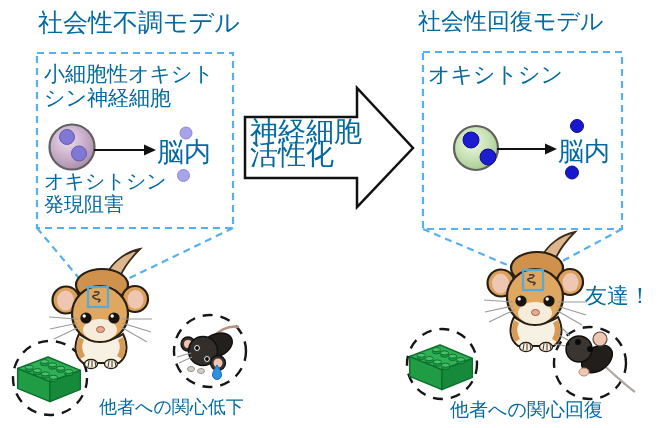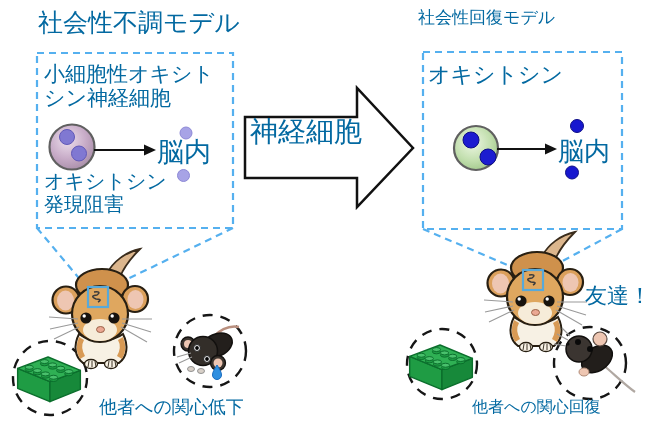--- a/index.html
+++ b/index.html
@@ -1,30 +1,30 @@
 <!DOCTYPE html>
 <html style="--callout_blue: #55b0ef; --ink: #141414; --cell_left_dot: #8078d2; --free_dot_left: #a7a3e6; --cell_right_dot: #1c1cd0; --free_dot_right: #1717cf; --lego_top: #2fb054; --lego_front: #1f9c44; --lego_side: #17893a; --lego_outline: #0b6e2c; --mouse_tan: #dfa75f; --mouse_pink: #eec6b2; --black_mouse: #2e2a26; --tear_blue: #2f8fe0; --head_square_blue: #57a9da;"><head>
 <meta charset="utf-8">
 <style>
   html,body{margin:0;padding:0;background:#fff;}
   #stage{position:relative;width:670px;height:428px;background:#ffffff;overflow:hidden;
          font-family:"Liberation Sans","DejaVu Sans",sans-serif;color:#0369a1;}
   #stage svg{position:absolute;left:0;top:0;}
   .t{position:absolute;white-space:nowrap;}
   #titleL{left:38px;top:6px;font-size:25px;}
-  #titleR{left:418px;top:6px;font-size:17px;}
+  #titleR{left:418px;top:6px;font-size:23px;}
   #neuronLbl{left:44px;top:62px;font-size:21px;line-height:23.5px;}
   #supprLbl{left:44px;top:170px;font-size:20px;line-height:22.5px;}
   #brainL{left:157px;top:134px;font-size:27px;}
   #brainR{left:558px;top:134px;font-size:26px;}
   #arrowLbl{left:250px;top:120px;font-size:28px;line-height:23px;font-weight:500;}
   #recovLbl{left:428px;top:61px;font-size:22px;line-height:27px;}
   #friend{left:585px;top:281px;font-size:22px;}
   #capL{left:99px;top:395px;font-size:18px;}
-  #capR{left:472px;top:397px;font-size:16px;}
+  #capR{left:450px;top:397px;font-size:19px;}
 </style>
 </head>
 <body>
 
 <div id="stage">
 
 <svg width="670" height="428" viewBox="0 0 670 428">
   <defs>
     <radialGradient id="gLeftCell" cx="40%" cy="35%" r="75%">
       <stop offset="0%" stop-color="#ecdfec"></stop>
@@ -177,20 +177,21 @@
 <div class="t" id="supprLbl">
   <div>オキシトシン</div>
   <div>発現阻害</div>
 </div>
 
 <div class="t" id="brainL">脳内</div>
 <div class="t" id="brainR">脳内</div>
 
 <div class="t" id="arrowLbl">
   <div>神経細胞</div>
+  <div>活性化</div>
 </div>
 
 <div class="t" id="recovLbl">
   <div>オキシトシン</div>
 </div>
 
 <div class="t" id="friend">友達！</div>
 <div class="t" id="capL">他者への関心低下</div>
 <div class="t" id="capR">他者への関心回復</div>
 

